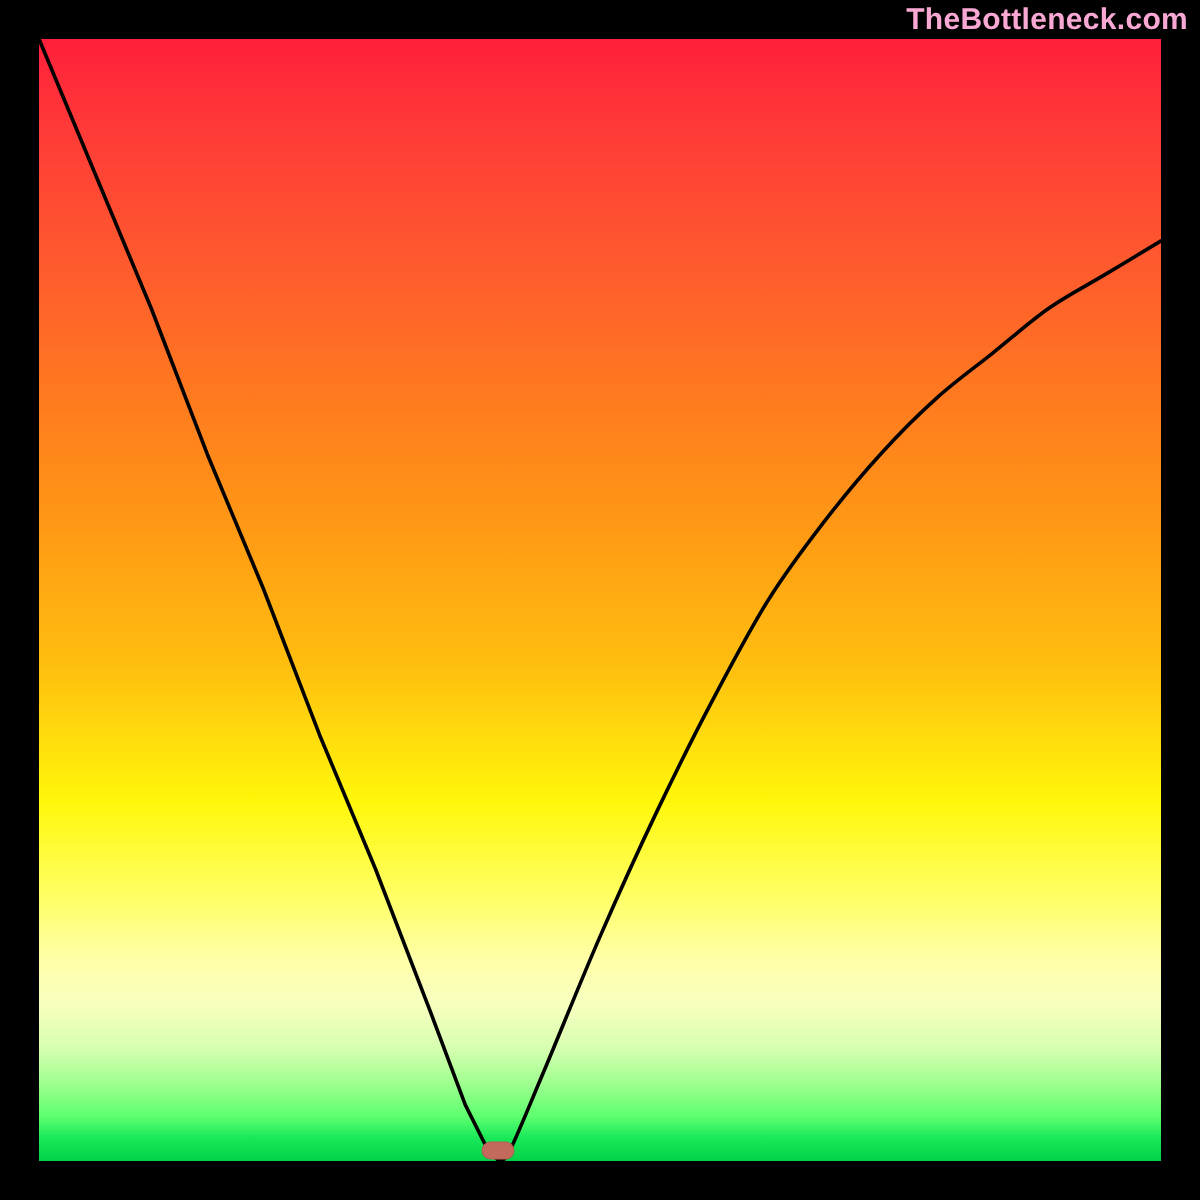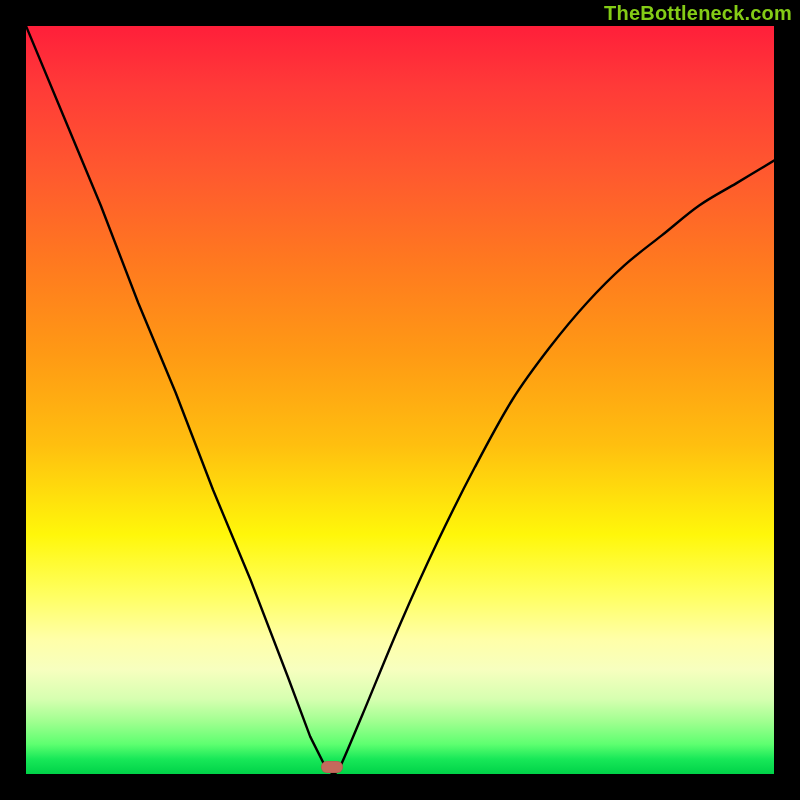--- a/index.html
+++ b/index.html
@@ -59,21 +59,21 @@
     background: #c46a5c;
     transform: translate(-50%, -50%);
     box-shadow: 0 0 0 0.5px rgba(0,0,0,0.15) inset;
   }
   .watermark {
     position: absolute;
     top: 2px;
     right: 8px;
     font-size: 20px;
     font-weight: 600;
-    color: #84cc16;
+    color: #f9a8d4;
     letter-spacing: 0.2px;
     text-align: right;
   }
 </style>
 </head>
 <body>
 
 <div class="frame">
 
   <div class="watermark">TheBottleneck.com</div>

